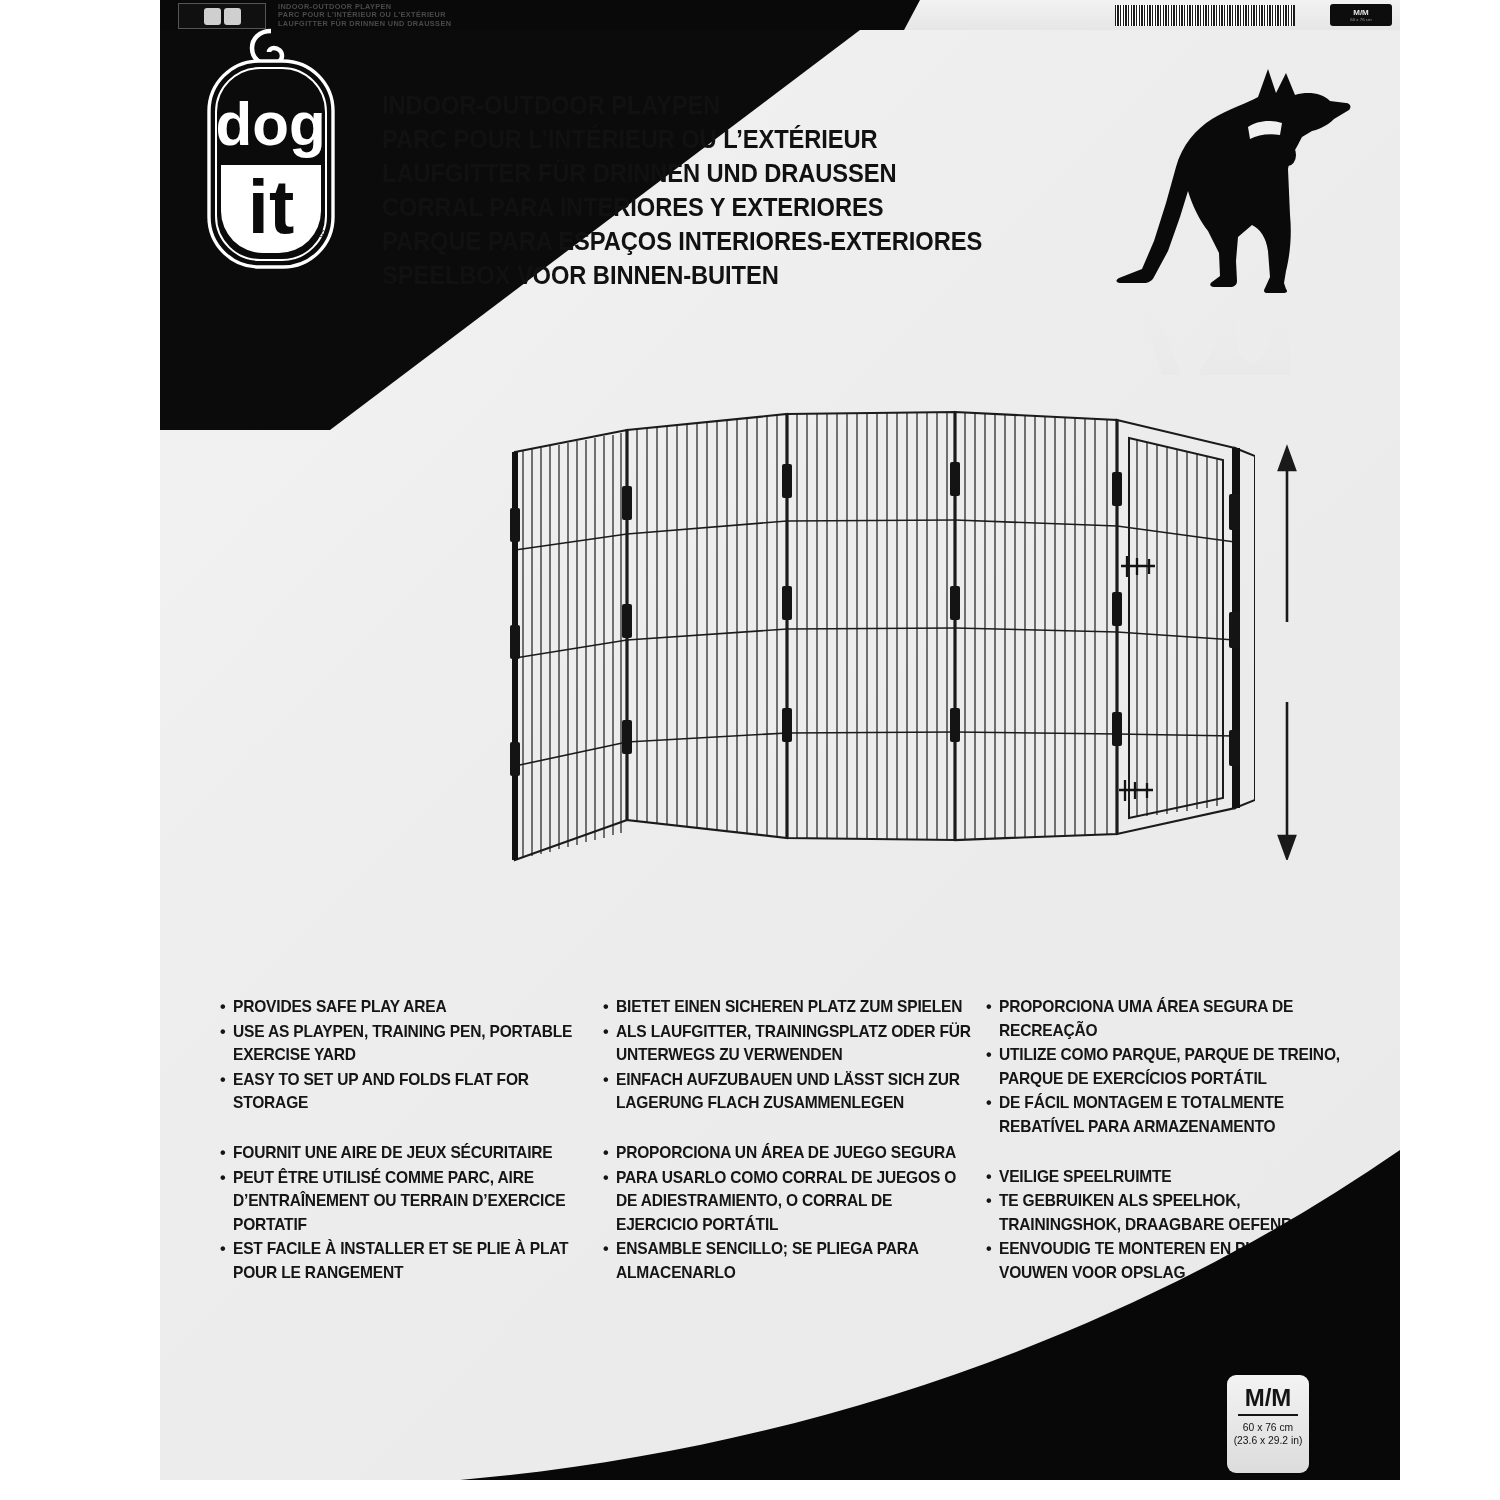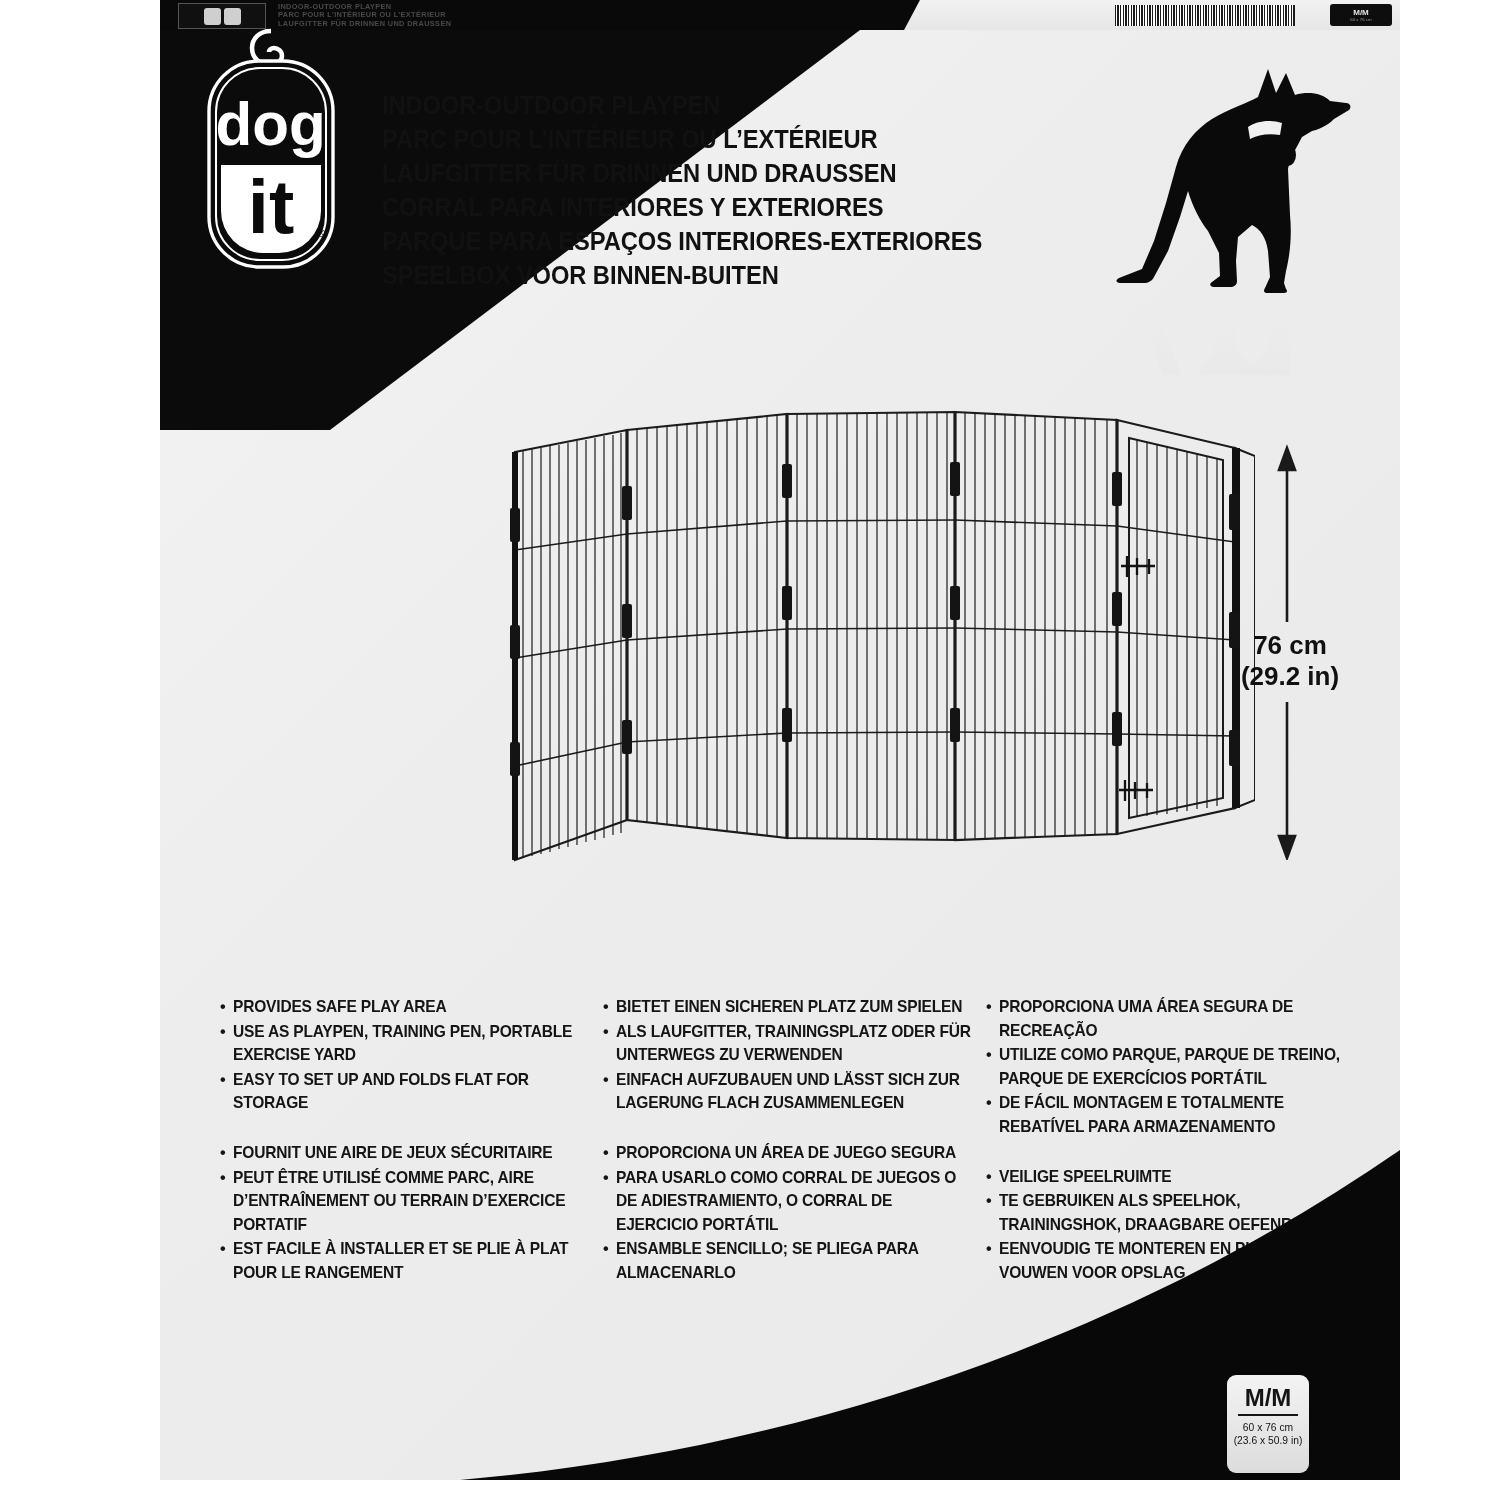--- a/index.html
+++ b/index.html
@@ -360,24 +360,20 @@
     </svg>
 
     <svg id="dim" viewBox="0 0 130 420">
       <g stroke="#1a1a1a" stroke-width="2.6" fill="#1a1a1a">
         <path d="M62 24 L62 182"></path>
         <polygon points="62,8 54,30 70,30"></polygon>
         <path d="M62 262 L62 404"></path>
         <polygon points="62,418 54,396 70,396"></polygon>
       </g>
     </svg>
-    <div id="dimlabel">
-      <div>76 cm</div>
-      <div>(29.2 in)</div>
-    </div>
 
     <div id="features">
 
       <div class="fcol">
         <div class="fblock">
           <div class="fitem">
               <span class="bullet">•</span>
               <span class="txt">PROVIDES SAFE PLAY AREA</span>
             </div>
           <div class="fitem">
@@ -469,17 +465,17 @@
     </div>
 
     <svg id="botwedge" viewBox="0 0 1240 330" preserveAspectRatio="none">
       <path d="M1240 0 L1240 330 L300 330 C650 300 980 180 1240 0 Z" fill="#080808"></path>
     </svg>
 
     <div id="sizebadge">
       <div class="bigsz">M/M</div>
       <div class="rule"></div>
       <div class="dims">60 x 76 cm</div>
-      <div class="dims">(23.6 x 50.9 in)</div>
+      <div class="dims">(23.6 x 29.2 in)</div>
     </div>
 
   </div>
 </div>
 
 </body></html>

